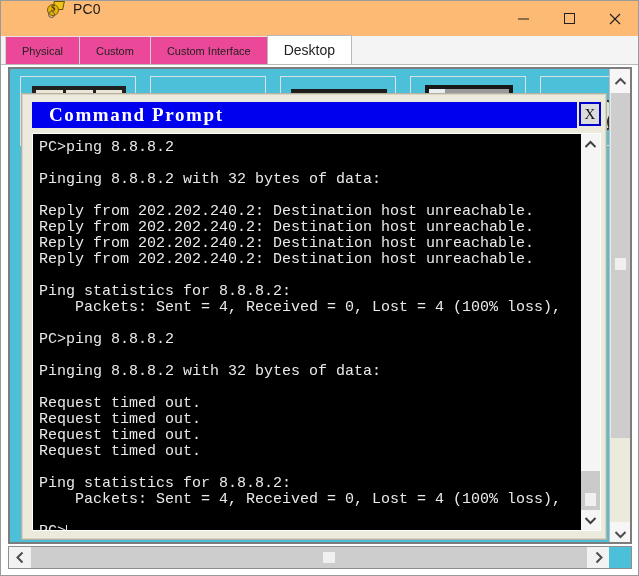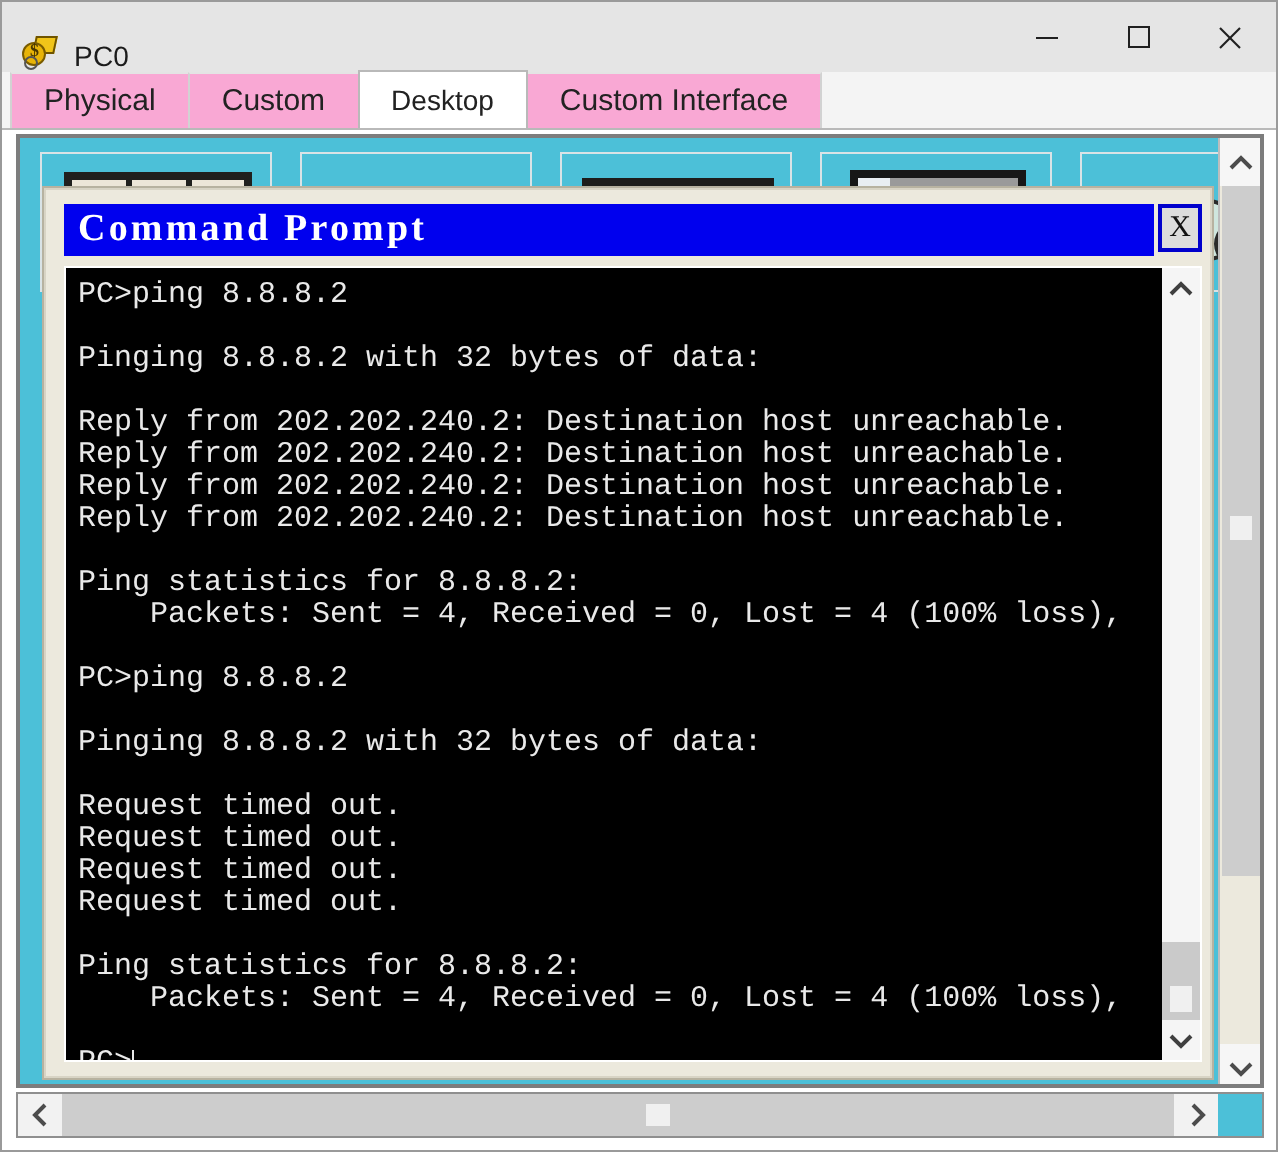--- a/index.html
+++ b/index.html
@@ -16,22 +16,22 @@
     width: 639px; height: 576px;
     background: #ffffff;
     border: 1px solid #9a9a9a;
     overflow: hidden;
   }
 
   
   .titlebar {
     position: absolute; left: 0; top: 0;
     width: 637px; height: 35px;
-    background: #e5e5e5;
-    display: flex; align-items: flex-end;
+    background: #fdba74;
+    display: flex; align-items: flex-start; padding-left: 36px;
   }
   .win-icon {
     width: 18px; height: 18px;
     margin-left: 10px; margin-right: 8px;
     position: relative;
     flex: none;
   }
   .win-icon .coin {
     position: absolute; left: 0px; top: 3px;
     width: 12px; height: 12px; border-radius: 50%;
@@ -75,22 +75,22 @@
     width: 637px; height: 29px;
     background: #f4f4f4;
     border-bottom: 1px solid #b9b9b9;
     display: flex; align-items: flex-end;
     padding-left: 4px;
   }
   .tab {
     height: 28px;
     padding: 0 16px;
     display: flex; align-items: center;
-    font-size: 15px; color: #222;
-    background: #f9a8d4;
+    font-size: 11px; color: #222;
+    background: #ec4899;
     border-left: 1px solid #d2d2d2;
     border-right: 1px solid #d2d2d2;
     border-top: 1px solid #e4e4e4;
     margin-right: -1px;
   }
   .tab.active {
     background: #ffffff;
     height: 29px;
     border-left: 1px solid #b9b9b9;
     border-right: 1px solid #b9b9b9;
@@ -198,21 +198,21 @@
     width: 545px; height: 26px;
     background: #0000ee;
     display: flex; align-items: center;
   }
   .cmd-title span {
     color: #ffffff;
     font-family: "Liberation Serif", serif;
     font-size: 19px;
     font-weight: bold;
     letter-spacing: 1.6px;
-    margin-left: 7px;
+    margin-left: 17px;
   }
   .cmd-close {
     position: absolute; left: 557px; top: 8px;
     width: 22px; height: 24px;
     background: #dcdcdc;
     border: 2px solid #0000cc;
     display: flex; align-items: center; justify-content: center;
     font-family: "Liberation Serif", serif;
     font-size: 15px; color: #111;
   }
@@ -300,22 +300,22 @@
             <line x1="2" y1="2" x2="12" y2="12" stroke="#202020" stroke-width="1.1"></line>
             <line x1="12" y1="2" x2="2" y2="12" stroke="#202020" stroke-width="1.1"></line>
           </svg>
       </div>
     </div>
   </div>
 
   <div class="tabstrip">
     <div class="tab">Physical</div>
     <div class="tab">Custom</div>
+    <div class="tab">Custom Interface</div>
     <div class="tab active">Desktop</div>
-    <div class="tab">Custom Interface</div>
   </div>
 
   <div class="desk-frame">
     <div class="desk-inner">
 
       <div class="icon-row">
         <div class="desk-tile">
           <div class="mon-a">
             <div class="seam" style="left:27px"></div>
             <div class="seam" style="left:57px"></div>

